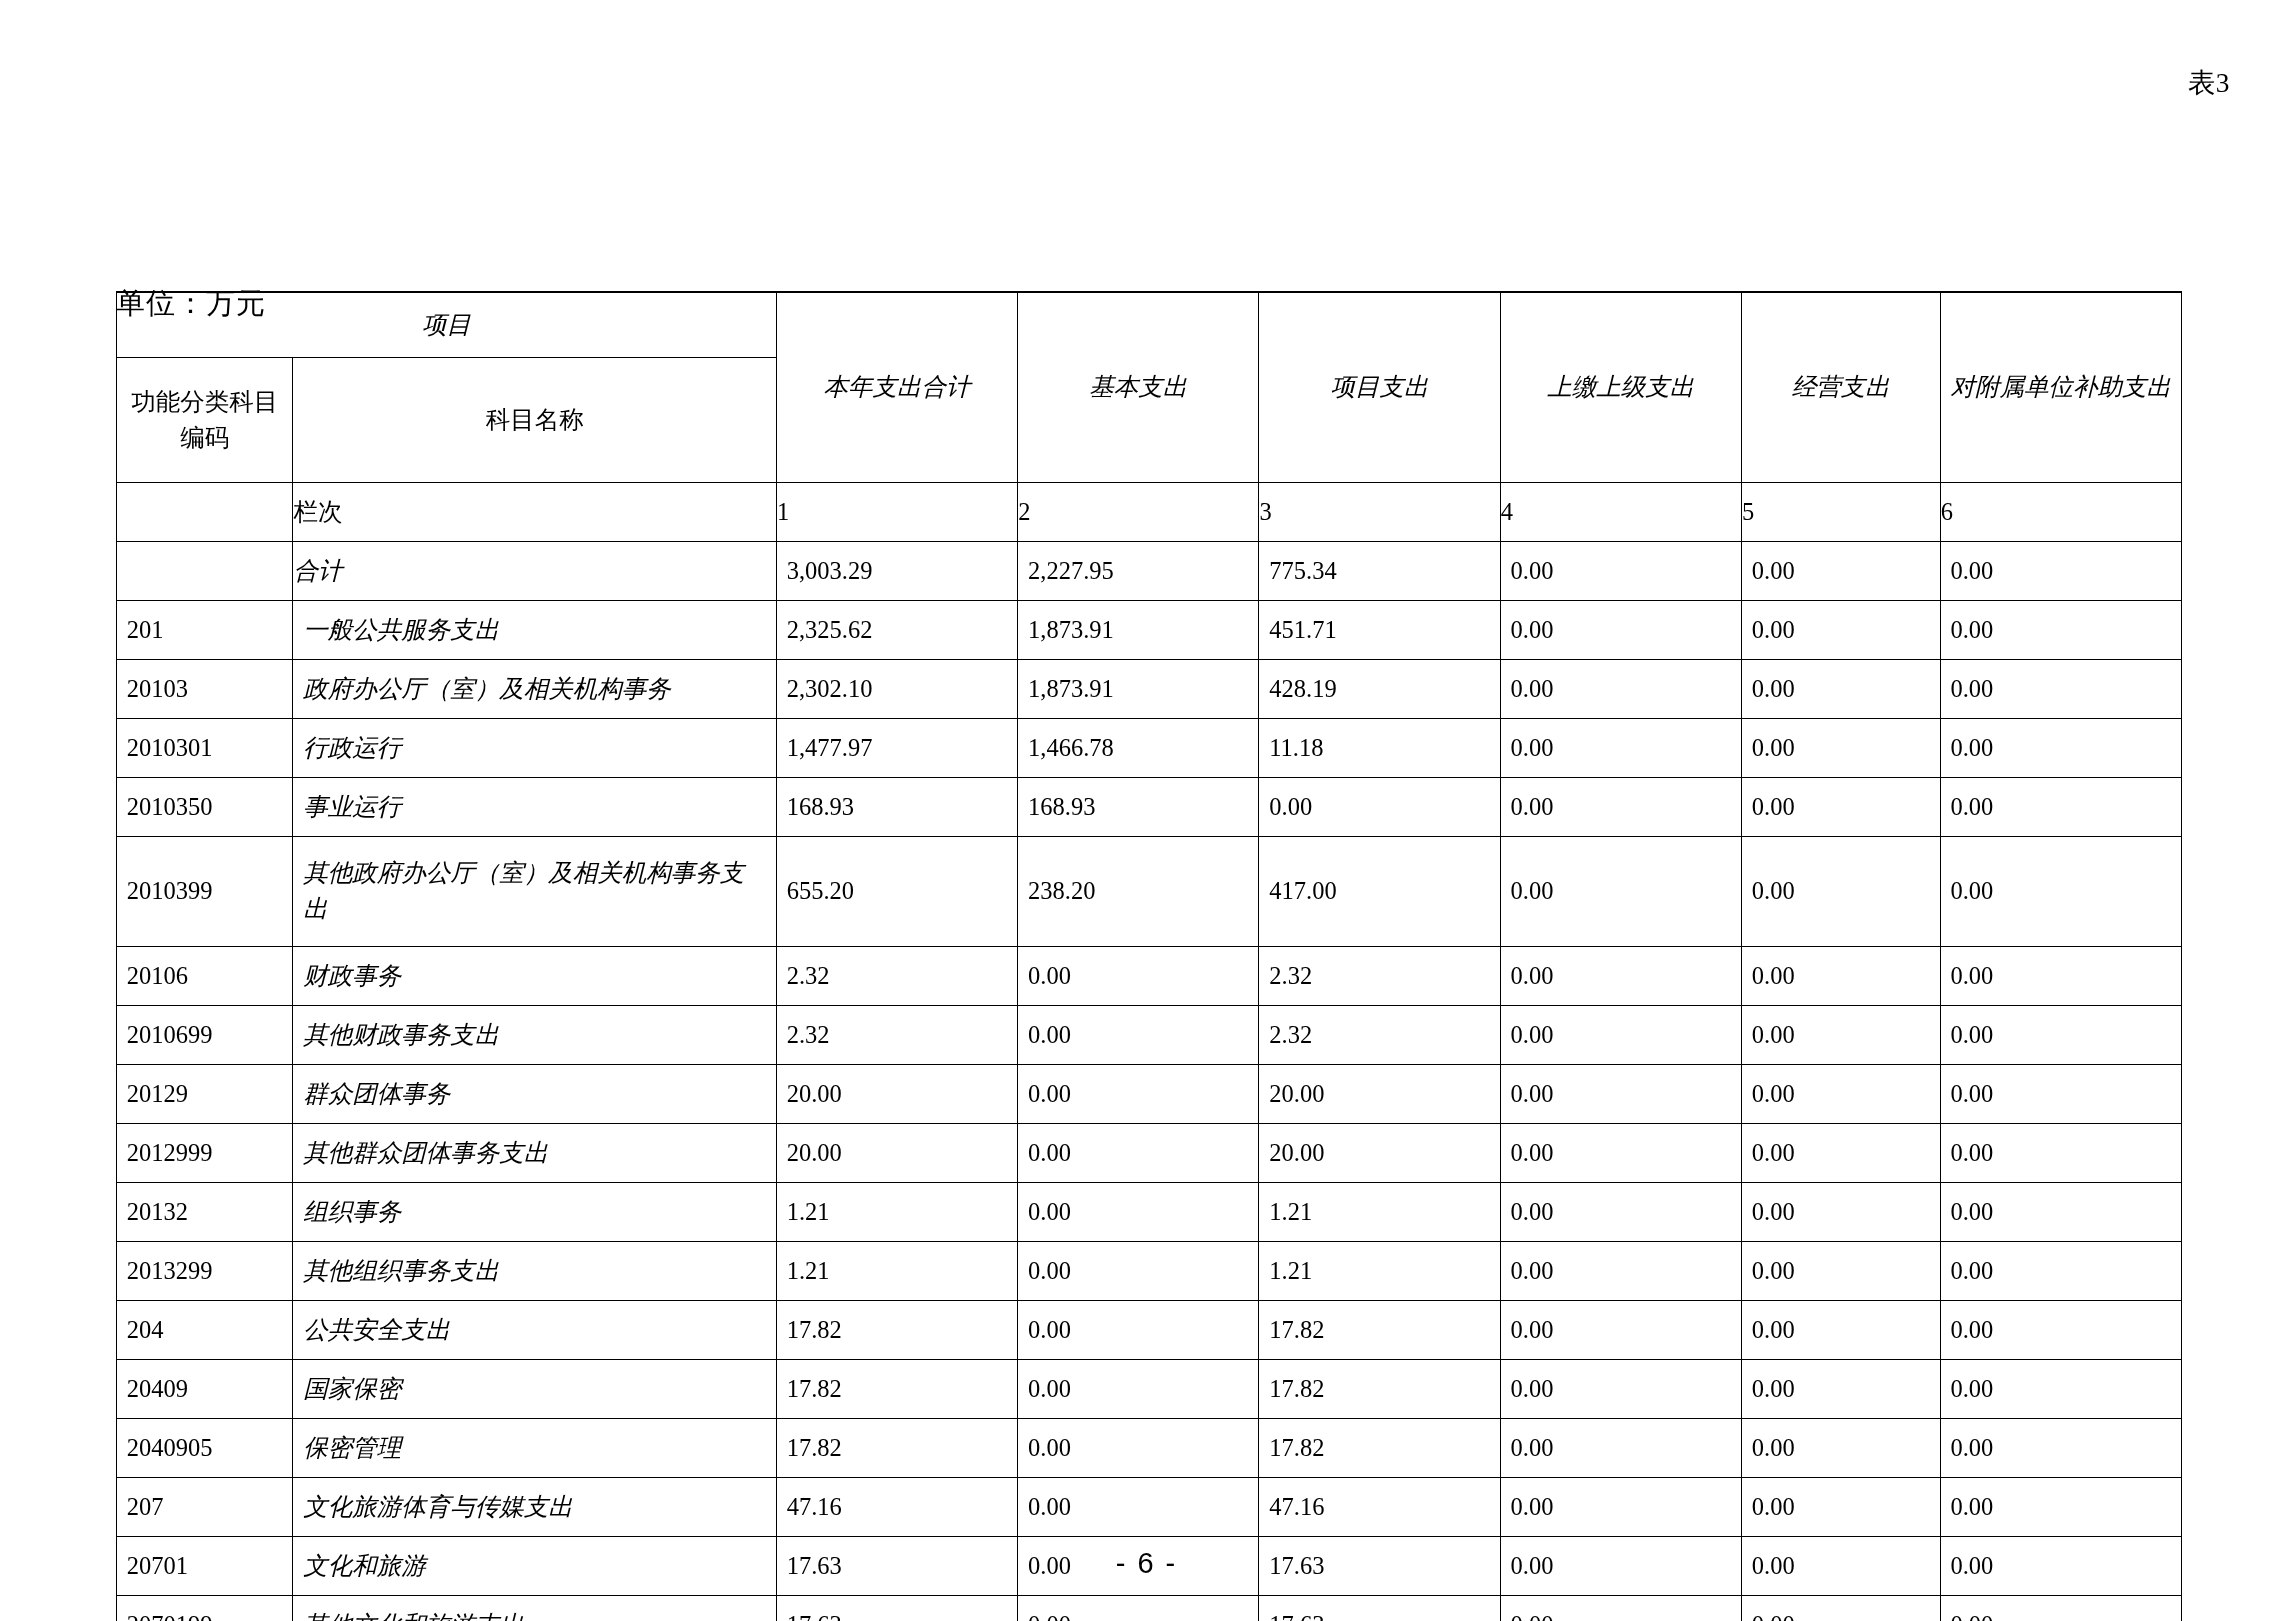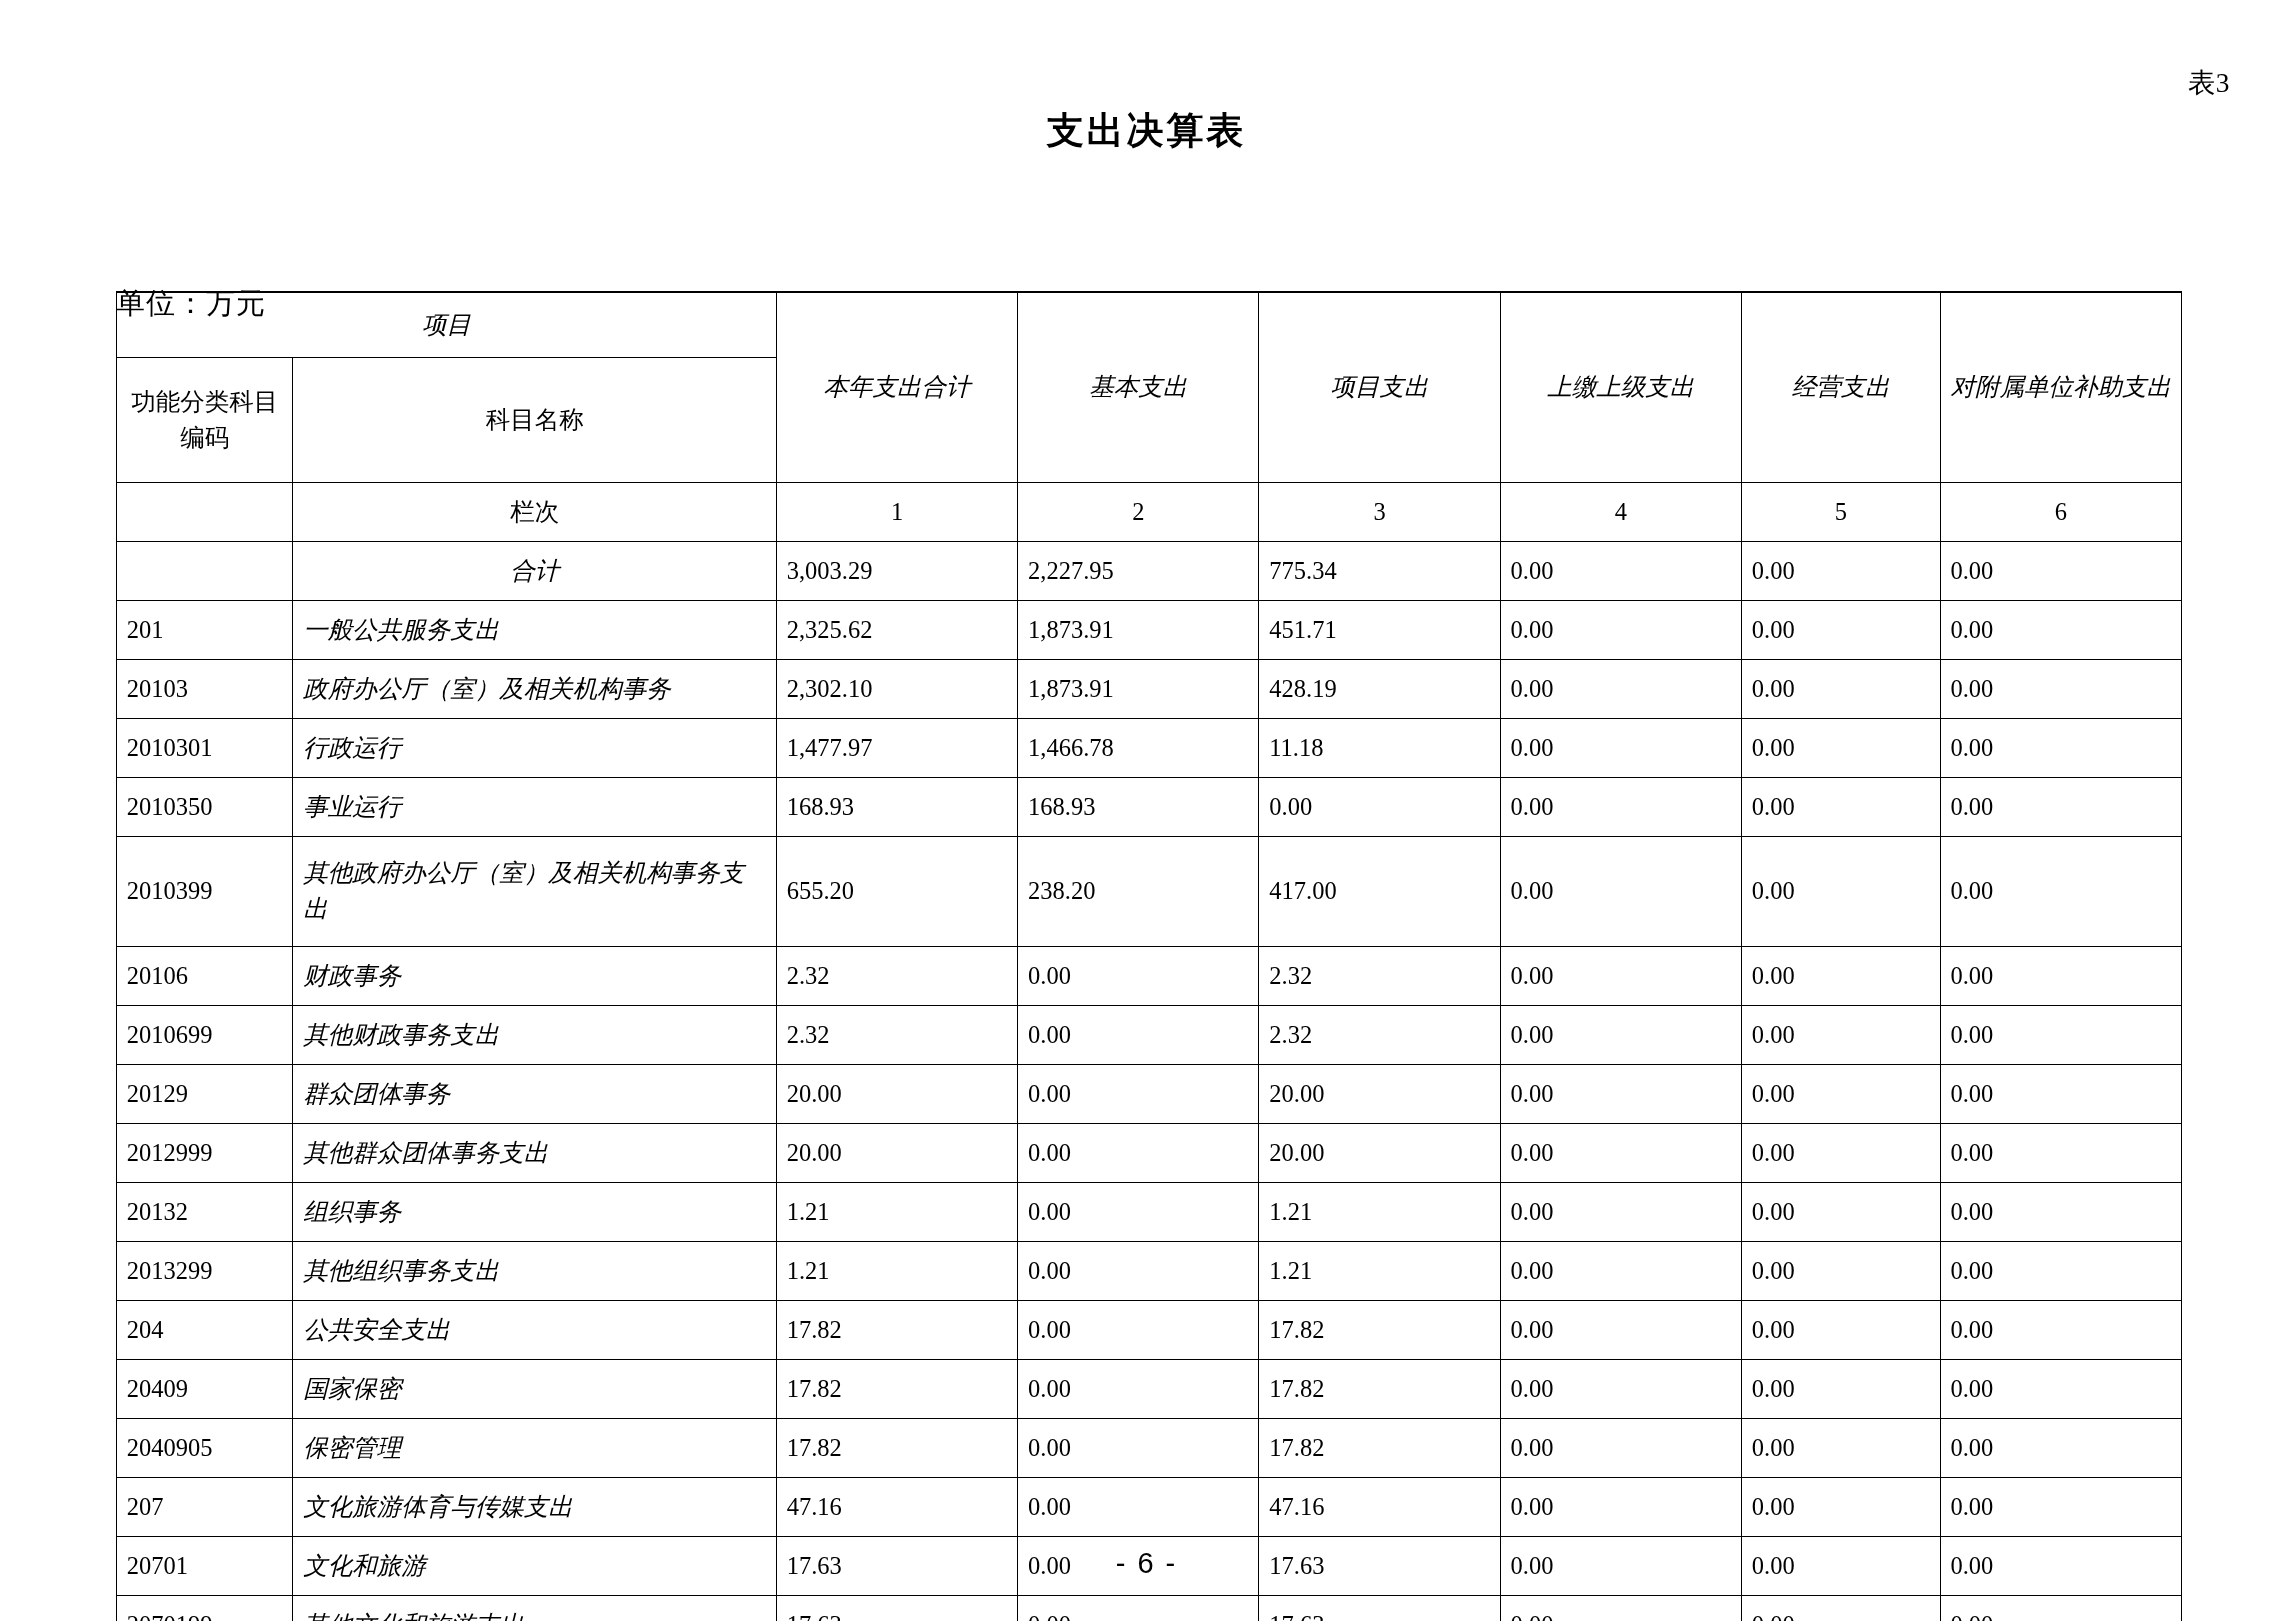--- a/index.html
+++ b/index.html
@@ -83,21 +83,21 @@
     box-sizing: border-box;
   }
   table.budget .outer-top td,
   table.budget .outer-top th { border-top: 2.9px solid #000; font-style: italic; }
 
   .c-code  { width: 174px;  text-align: left;   padding-left: 17.6px; }
   .c-name  { width: 477px;  text-align: left;   padding-left: 17.6px; }
   .c-num   { width: 238px;  text-align: right;  padding-right: 17.6px; }
   .c-num-s { width: 196px;  text-align: right;  padding-right: 17.6px; }
 
-  .ctr { text-align: center; padding-left:0 !important; padding-right:0 !important; }
+  .ctr { text-align: left; padding-left:0 !important; padding-right:0 !important; }
 
   .hdr-project { text-align: center; height: 65px; }
   .hdr-cell { text-align: center; }
   .hdr-tall { height: 125px; }
   .row-num { text-align: center; height: 59px; }
   .data-row td { height: 59px; }
   .row-tall td { height: 110px; }
 
   .wrap-name { white-space: normal; font-style: italic; }
 
@@ -113,21 +113,20 @@
     letter-spacing: 2px;
   }
 </style>
 </head>
 <body>
 
 <div class="page">
 
   <div class="sheet-label">表3</div>
 
-  <div class="doc-title">支出决算表</div>
 
   <div class="meta-row">
     <div class="meta-unit">单位：万元</div>
   </div>
 
   <div class="table-wrap">
     <table class="budget">
       <colgroup>
         <col class="c-code">
           <col class="c-name">

